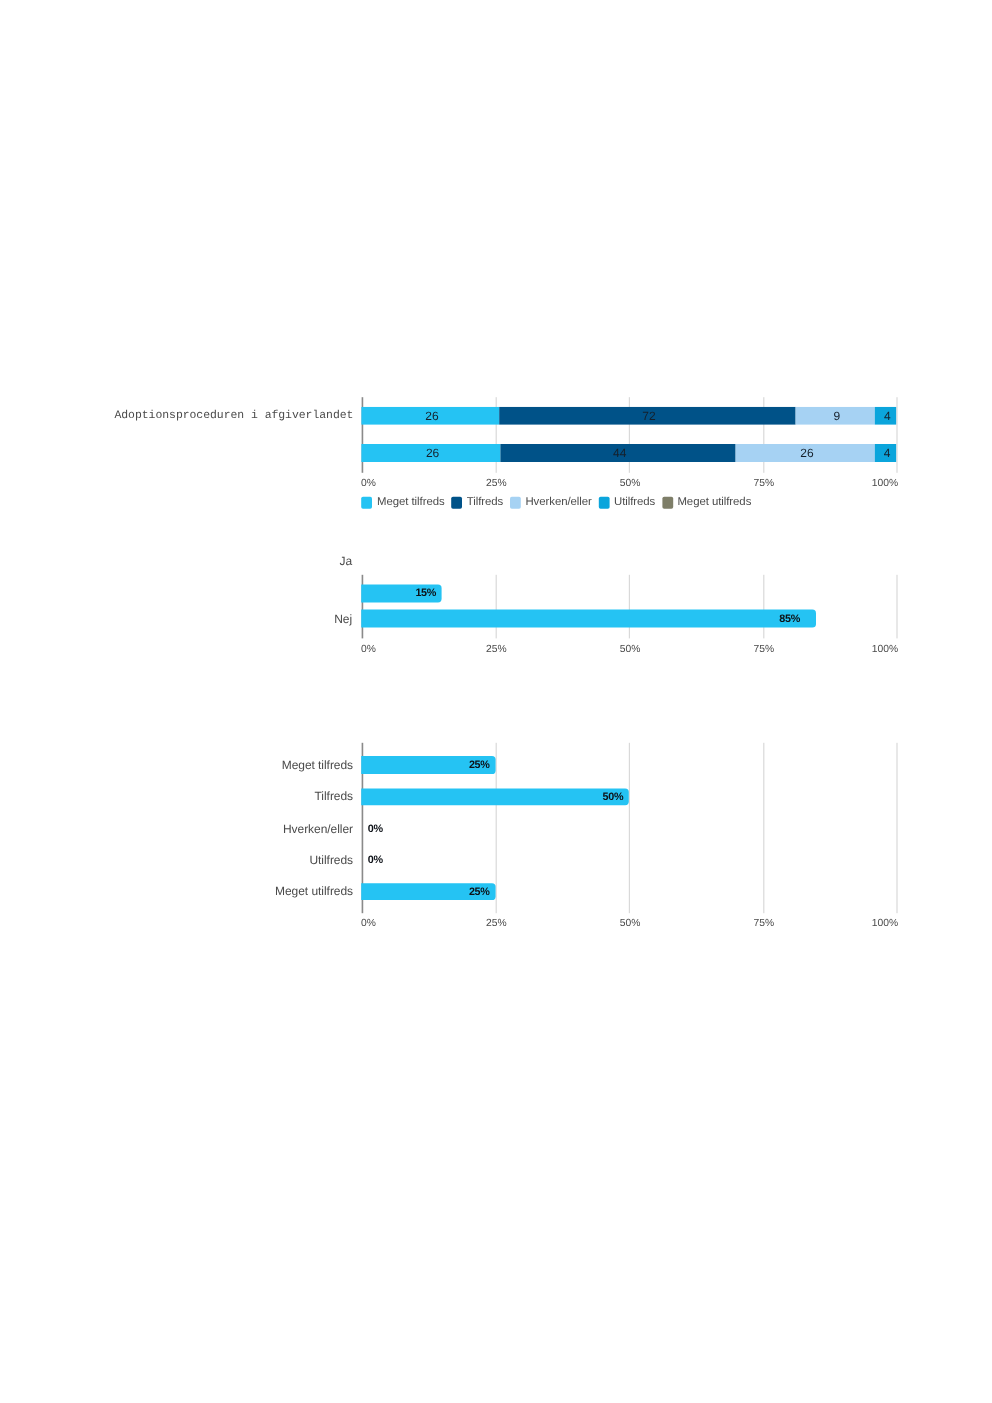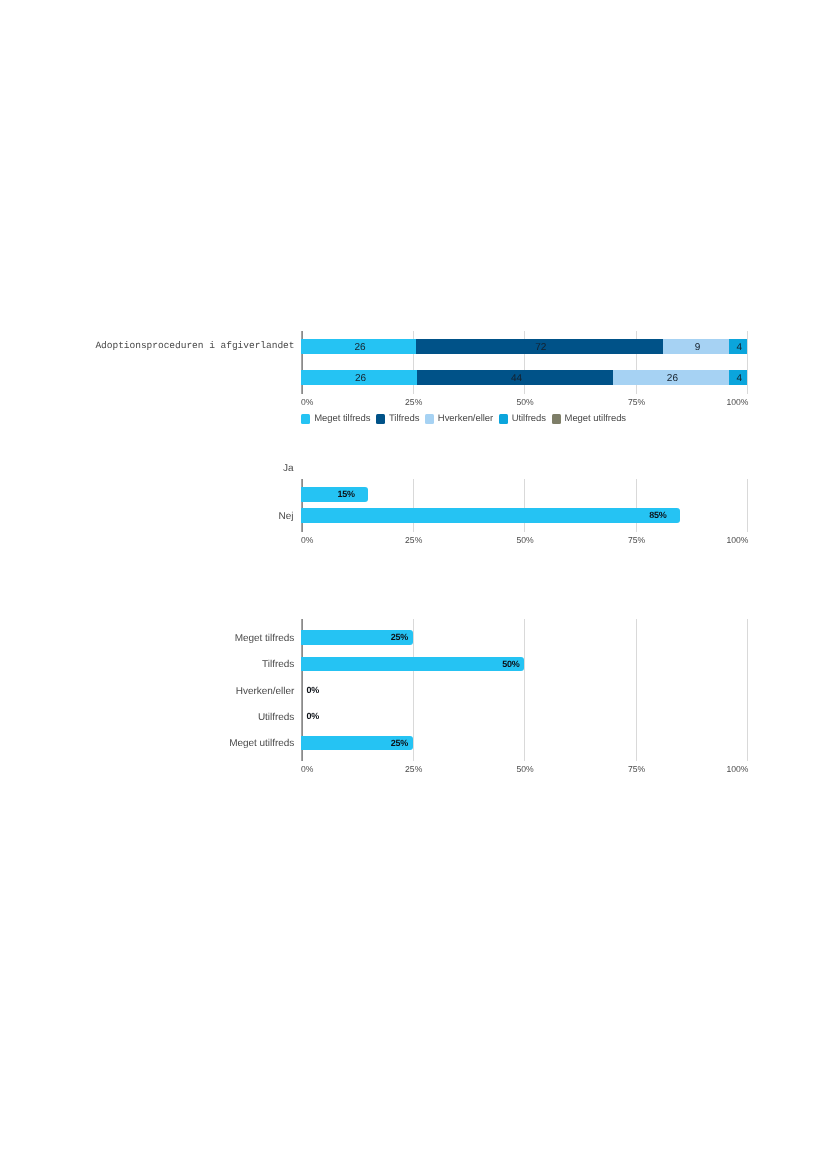--- a/index.html
+++ b/index.html
@@ -109,21 +109,21 @@
     <div class="gridline" style="left: 635.5px; top: 478.8px; height: 52.9px; background: rgb(217, 217, 217);"></div>
     <div class="gridline" style="left: 746.9px; top: 478.8px; height: 52.9px; background: rgb(217, 217, 217);"></div>
     <div class="tick-label" style="top: 534.5px; color: rgb(74, 74, 74); left: 300.9px; text-align: left;">0%</div>
     <div class="tick-label" style="top: 534.5px; color: rgb(74, 74, 74); left: 388.7px; width: 50px; text-align: center;">25%</div>
     <div class="tick-label" style="top: 534.5px; color: rgb(74, 74, 74); left: 500.1px; width: 50px; text-align: center;">50%</div>
     <div class="tick-label" style="top: 534.5px; color: rgb(74, 74, 74); left: 611.5px; width: 50px; text-align: center;">75%</div>
     <div class="tick-label" style="top: 534.5px; color: rgb(74, 74, 74); left: 698.4px; width: 50px; text-align: right;">100%</div>
 
     <div class="cat-label" style="right: 533.6px; width: 220px; color: rgb(74, 74, 74); top: 464px;">Ja</div>
     <div class="bar" style="left: 301.3px; top: 487.1px; height: 14.8px; width: 66.84px; background: rgb(37, 195, 243); border-radius: 0px 3px 3px 0px;"></div>
-    <div class="val-in" style="left: 337.44px; top: 490.1px; width: 26px; text-align: left;">15%</div>
+    <div class="val-in" style="left: 337.44px; top: 490.1px; width: 26px; text-align: right;">15%</div>
 
     <div class="cat-label" style="right: 533.6px; width: 220px; color: rgb(74, 74, 74); top: 511.7px;">Nej</div>
     <div class="bar" style="left: 301.3px; top: 507.9px; height: 14.8px; width: 378.76px; background: rgb(37, 195, 243); border-radius: 0px 3px 3px 0px;"></div>
     <div class="val-in" style="left: 649.36px; top: 510.9px; width: 26px; text-align: left;">85%</div>
   </div>
 
   <div id="chart3" class="chart">
     <div class="axis-y" style="left: 300.6px; top: 619px; height: 142.4px; background: linear-gradient(90deg, rgba(138, 138, 138, 0.2) 0%, rgb(138, 138, 138) 35%, rgb(138, 138, 138) 75%, rgba(138, 138, 138, 0.267) 100%);"></div>
     <div class="gridline" style="left: 412.7px; top: 619px; height: 142.4px; background: rgb(217, 217, 217);"></div>
     <div class="gridline" style="left: 524.1px; top: 619px; height: 142.4px; background: rgb(217, 217, 217);"></div>

